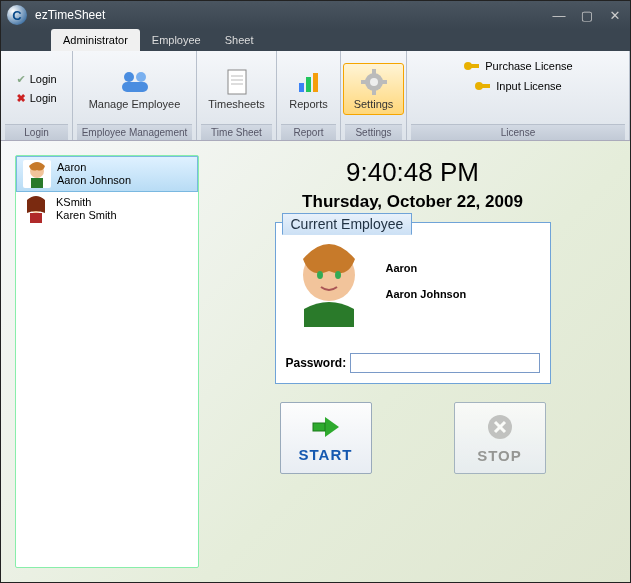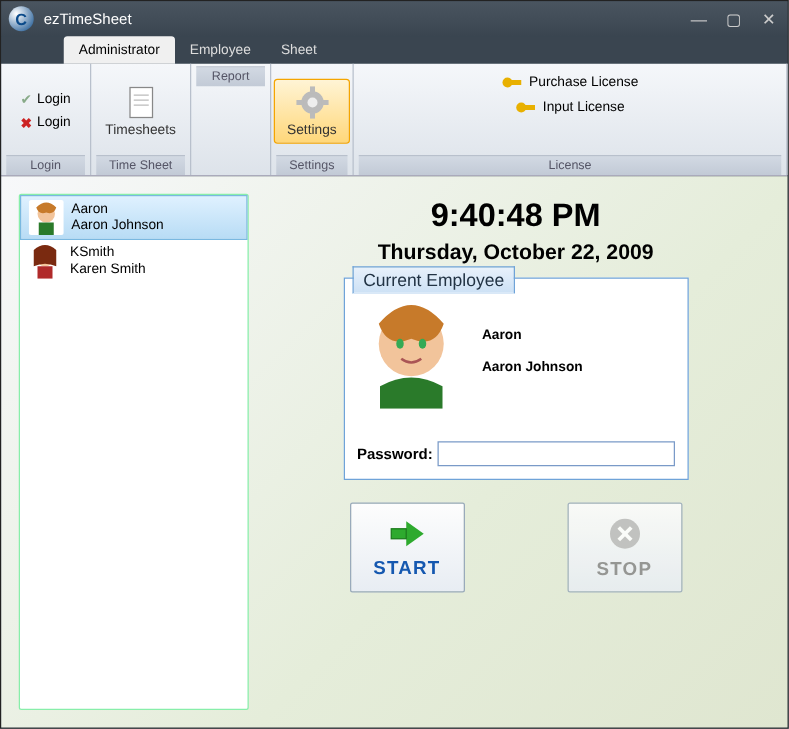--- a/index.html
+++ b/index.html
@@ -23,21 +23,21 @@
 .rgroup-label{font-size:10px;color:#556;background:linear-gradient(#d2d9e3,#c2cad6);width:100%;text-align:center;padding:2px 0;border-top:1px solid #b8c0cc}
 .login-col{display:flex;flex-direction:column;gap:2px;padding:4px 6px}
 .login-row{display:flex;align-items:center;gap:4px;cursor:pointer;padding:2px}
 .content{flex:1;background:linear-gradient(135deg,#f7f8fa,#e5edda 60%,#dfe6d0);padding:14px;display:flex;gap:10px}
 .emplist{width:184px;background:#fff;border:1px solid #8ea;border-radius:2px}
 .emprow{display:flex;align-items:center;gap:6px;padding:3px 6px;cursor:pointer}
 .emprow.sel{background:linear-gradient(#dff1ff,#b8dcf5);border:1px solid #7ab8e0}
 .avatar{width:28px;height:28px;border-radius:2px}
 .empnames{display:flex;flex-direction:column;line-height:13px}
 .main{flex:1;display:flex;flex-direction:column;align-items:center}
-.clock{font-size:26px;font-weight:bold;color:#000;margin-top:2px}
+.clock{font-size:26px;font-weight:normal;color:#000;margin-top:2px}
 .date{font-size:17px;font-weight:bold;margin-top:4px}
 .panel{width:276px;margin-top:10px;border:1px solid #6fa3d8;background:#fff;position:relative;padding:12px 10px 10px}
 .panel-tab{position:absolute;top:-10px;left:6px;background:linear-gradient(#e8f1fb,#cde1f5);border:1px solid #6fa3d8;border-bottom:1px solid #cde1f5;padding:2px 8px;font-size:14px;color:#234}
 .emp-top{display:flex;gap:14px;align-items:center}
 .bigavatar{width:86px;height:92px}
 .emp-info{display:flex;flex-direction:column;gap:14px;font-weight:bold;font-size:12px}
 .pwrow{display:flex;align-items:center;gap:4px;margin-top:26px}
 .pwrow label{font-weight:bold;font-size:12px}
 .pwrow input{flex:1;border:1px solid #7a9ac8;height:20px;padding:0 4px}
 .btns{display:flex;gap:82px;margin-top:18px}
@@ -78,39 +78,66 @@
           </div>
           <div class="login-row">
             <span style="color:#c22;font-weight:bold">✖</span>
             <span>Login</span>
           </div>
         </div>
       </div>
       <div class="rgroup-label">Login</div>
     </div>
 
+    <div class="rgroup" style="width:124px">
+      <div class="rgroup-body">
+        <div class="rbtn">
+          <div class="ricon">
+            <svg width="34" height="26">
+                <circle cx="11" cy="8" r="5" fill="#4a8de0"></circle>
+                <circle cx="23" cy="8" r="5" fill="#7ab0ef"></circle>
+                <rect x="4" y="13" width="26" height="10" rx="5" fill="#4a8de0"></rect>
+              </svg>
+          </div>
+          <span>Manage Employee</span>
+        </div>
+      </div>
+      <div class="rgroup-label">Employee Management</div>
+    </div>
 
     <div class="rgroup" style="width:80px">
       <div class="rgroup-body">
         <div class="rbtn">
           <div class="ricon">
             <svg width="24" height="28">
                 <rect x="3" y="2" width="18" height="24" fill="#fff" stroke="#888"></rect>
                 <line x1="6" y1="8" x2="18" y2="8" stroke="#bbb"></line>
                 <line x1="6" y1="12" x2="18" y2="12" stroke="#bbb"></line>
                 <line x1="6" y1="16" x2="18" y2="16" stroke="#bbb"></line>
               </svg>
           </div>
           <span>Timesheets</span>
         </div>
       </div>
       <div class="rgroup-label">Time Sheet</div>
     </div>
 
     <div class="rgroup" style="width:64px">
+      <div class="rgroup-body">
+        <div class="rbtn">
+          <div class="ricon">
+            <svg width="26" height="26">
+                <rect x="3" y="14" width="5" height="9" fill="#3b82f6"></rect>
+                <rect x="10" y="8" width="5" height="15" fill="#22c55e"></rect>
+                <rect x="17" y="4" width="5" height="19" fill="#f59e0b"></rect>
+              </svg>
+          </div>
+          <span>Reports</span>
+        </div>
+      </div>
       <div class="rgroup-label">Report</div>
     </div>
 
     <div class="rgroup" style="width:66px">
       <div class="rgroup-body">
         <div class="rbtn sel">
           <div class="ricon">
             <svg width="26" height="26">
                 <circle cx="13" cy="13" r="9" fill="#bbb"></circle>
                 <circle cx="13" cy="13" r="4" fill="#eee"></circle>

